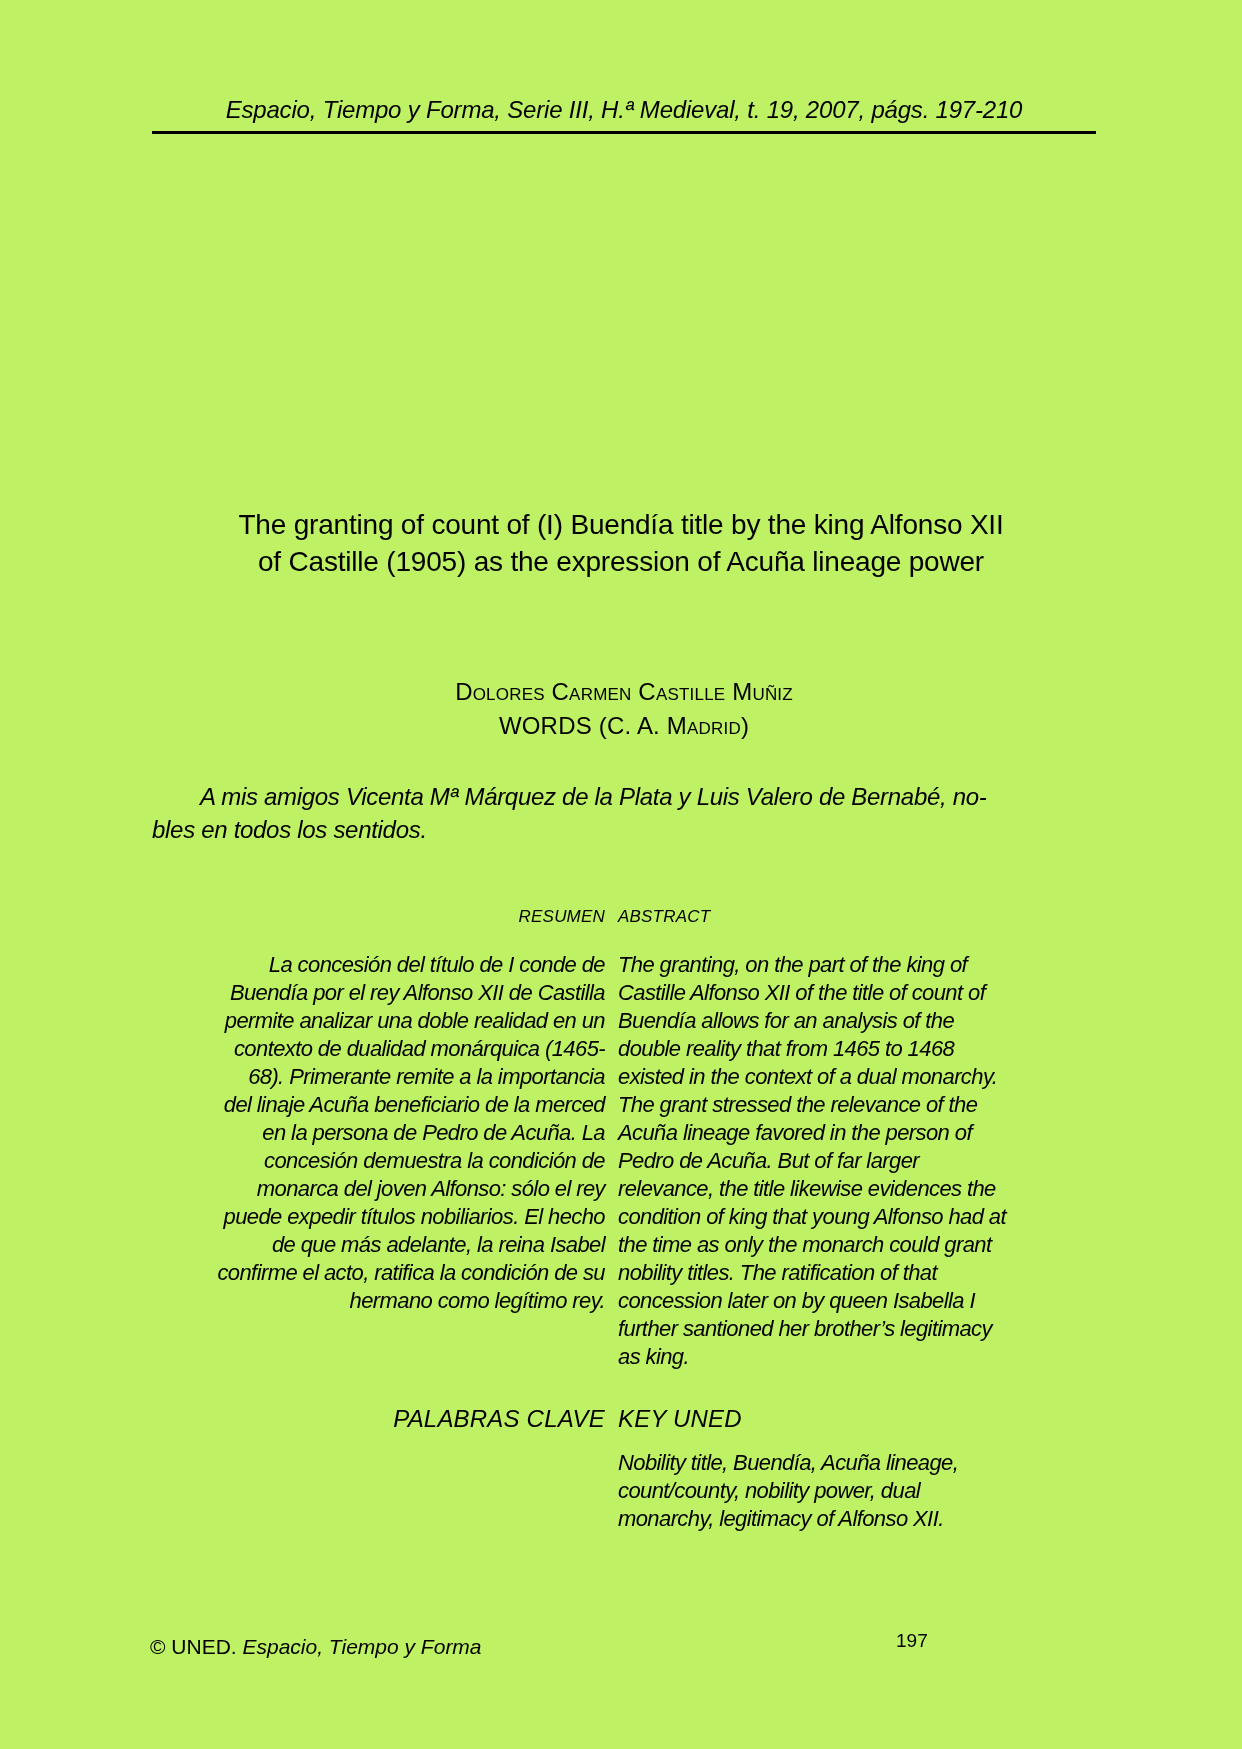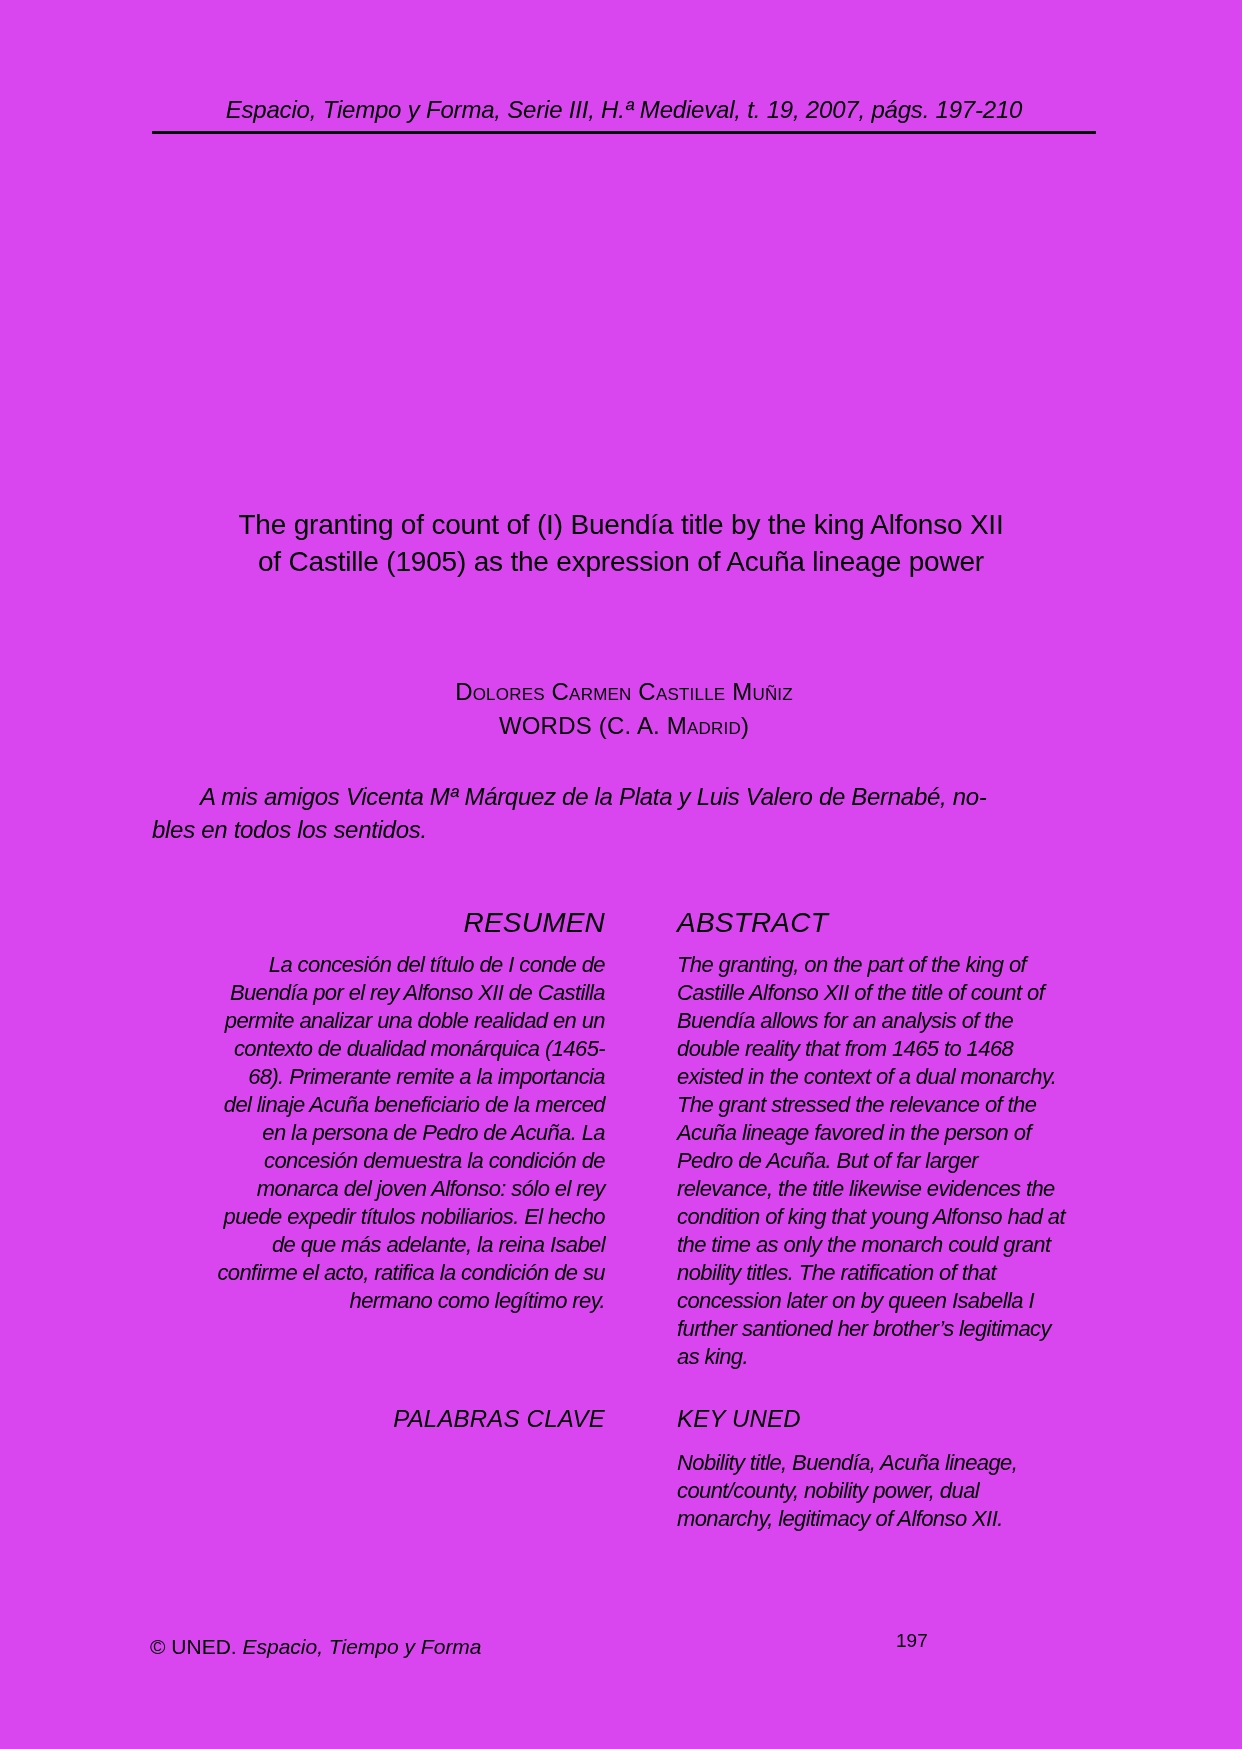--- a/index.html
+++ b/index.html
@@ -4,21 +4,21 @@
 <style>
   html, body {
     margin: 0;
     padding: 0;
     background: #ffffff;
   }
   .page {
     position: relative;
     width: 1242px;
     height: 1749px;
-    background: #d946ef;
+    background: #bef264;
     color: #000000;
     font-family: "Liberation Sans", sans-serif;
     overflow: hidden;
   }
   .abs { position: absolute; }
 
   .journal-header {
     top: 96px;
     left: 152px;
     width: 944px;
@@ -82,26 +82,26 @@
     width: 944px;
     font-style: italic;
     font-size: 24px;
     line-height: 33px;
     letter-spacing: -0.3px;
     text-indent: 48px;
     white-space: pre-line;
   }
 
   .col-left  { left: 145px; width: 460px; text-align: right; }
-  .col-right { left: 677px; width: 460px; text-align: left; }
+  .col-right { left: 618px; width: 460px; text-align: left; }
 
   .section-heading {
     top: 907px;
     font-style: italic;
-    font-size: 28px;
+    font-size: 17px;
     letter-spacing: 0.2px;
   }
   .section-body {
     top: 951px;
     font-style: italic;
     font-size: 22px;
     line-height: 28px;
     letter-spacing: -0.6px;
     white-space: pre-line;
     overflow-wrap: break-word;

